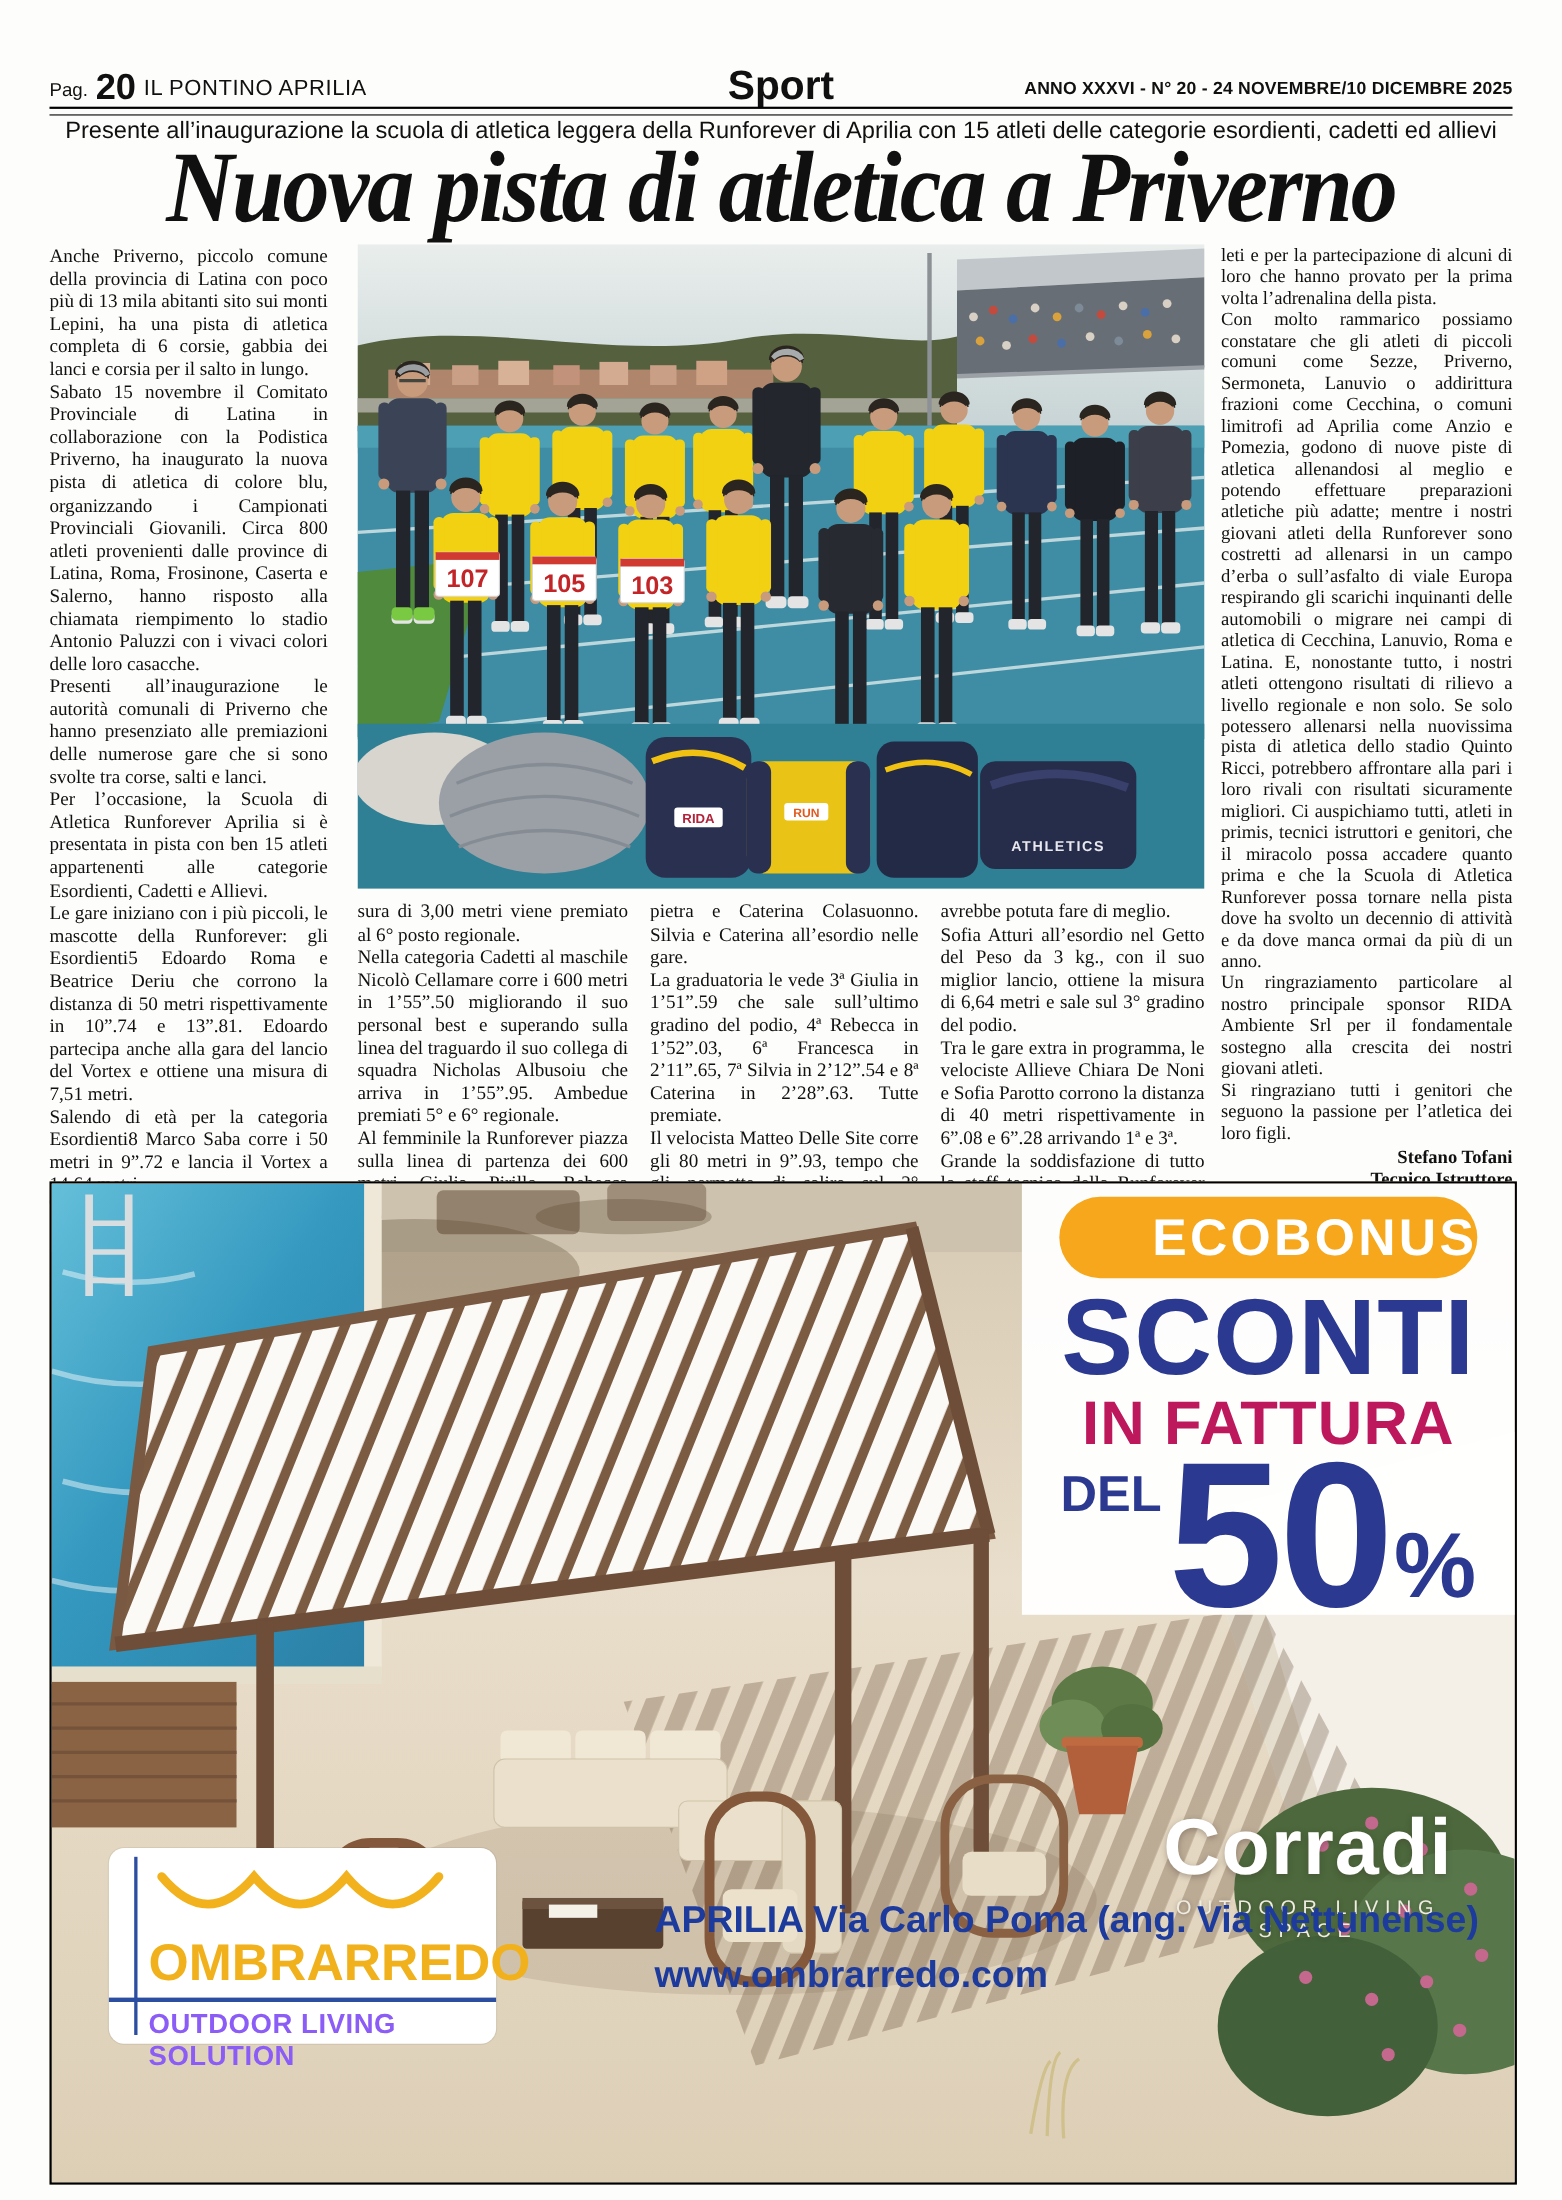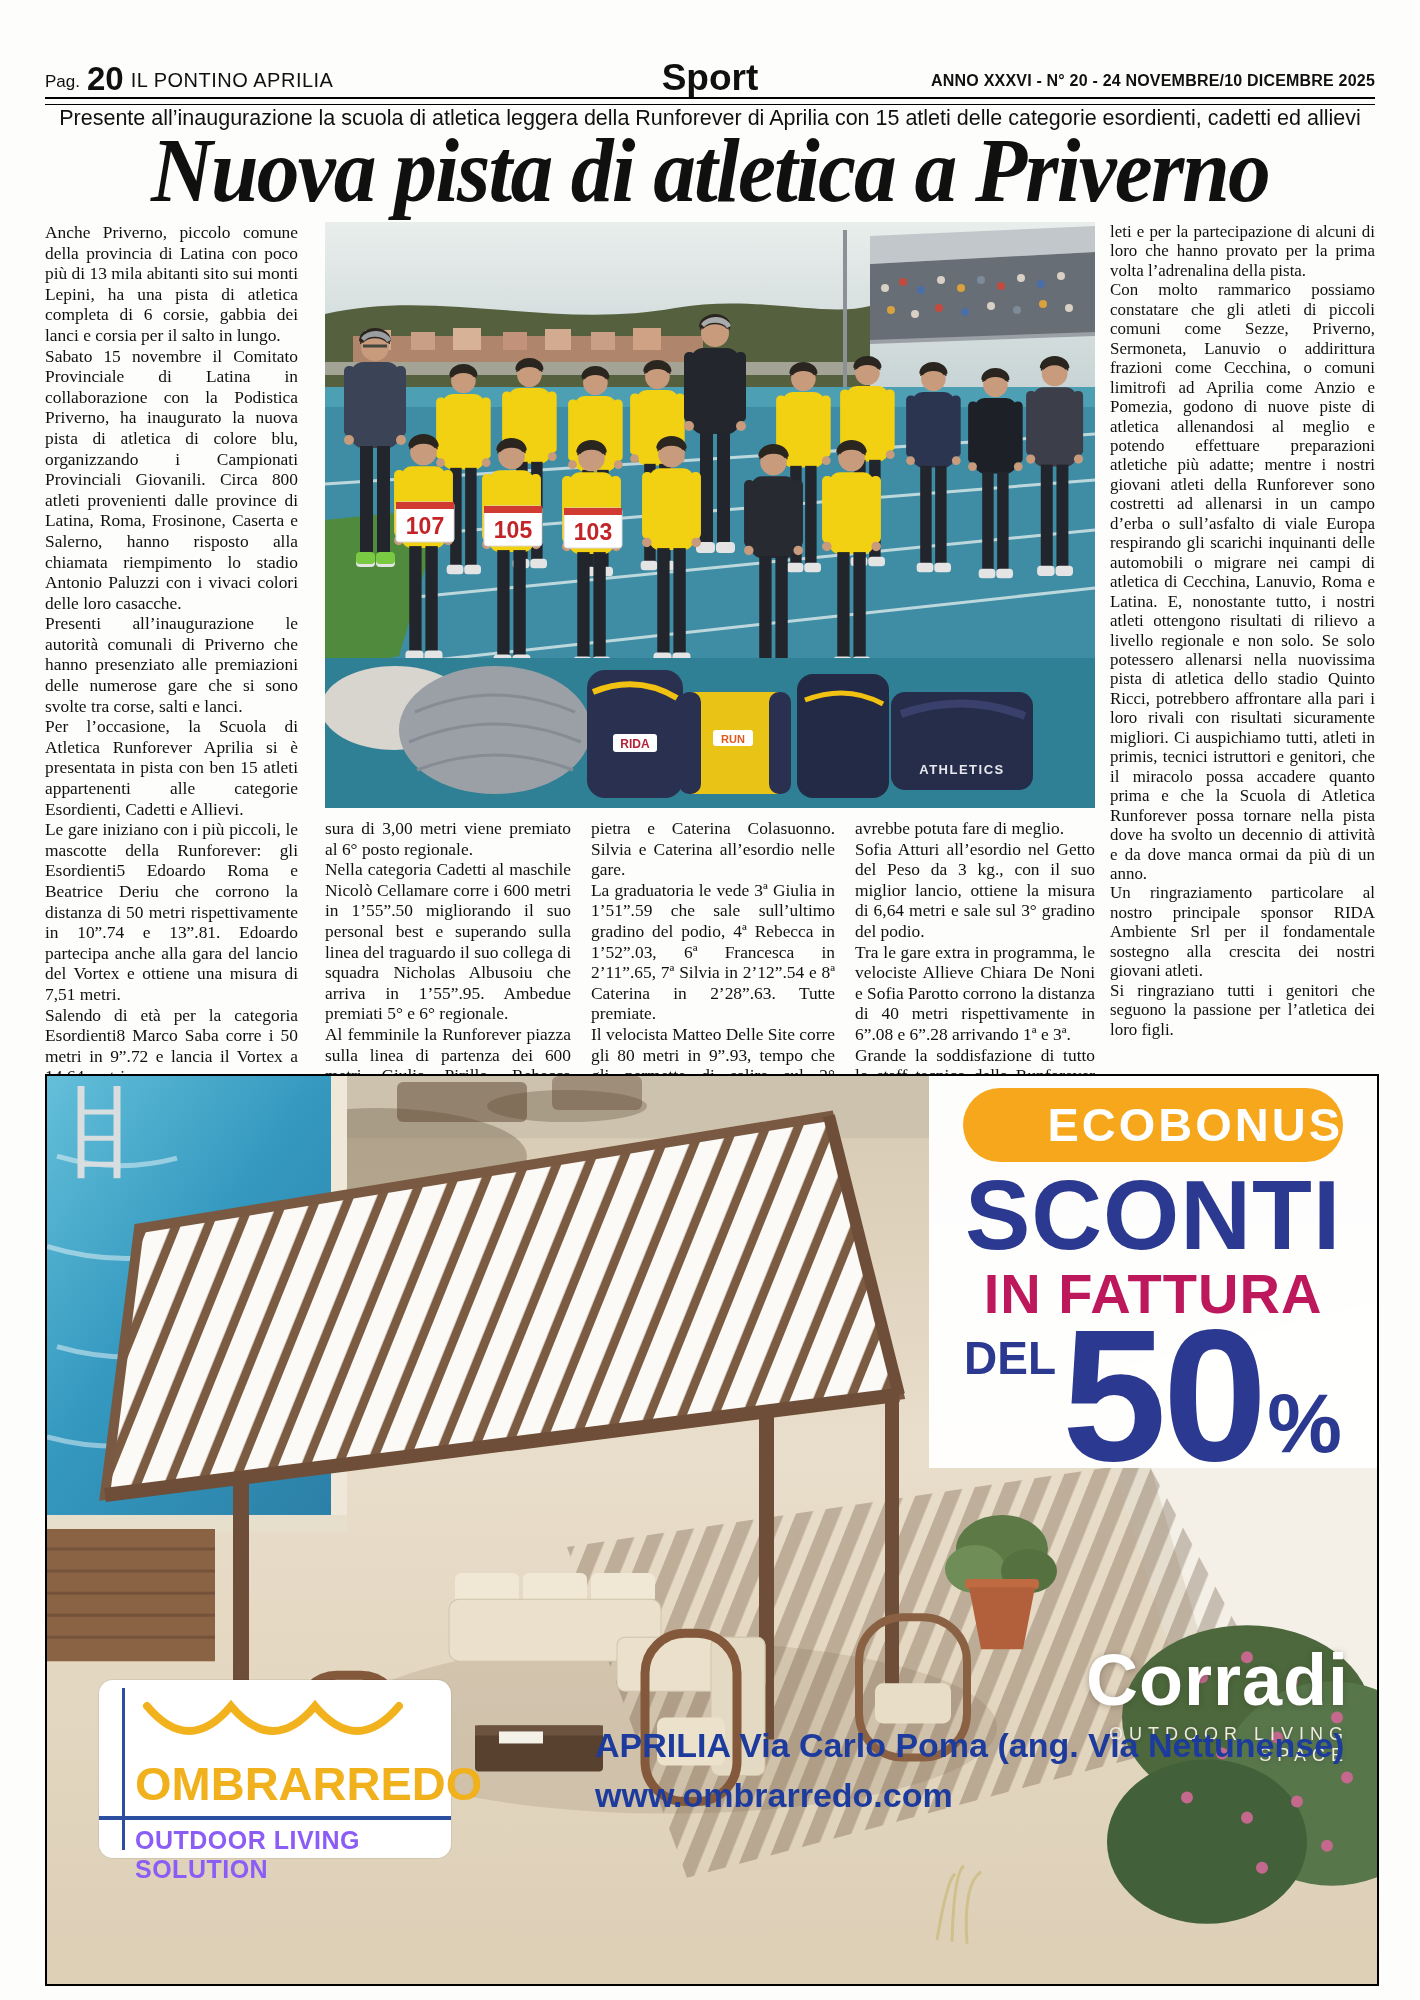--- a/index.html
+++ b/index.html
@@ -47,21 +47,21 @@
          text-align:center;}
   .badge{margin:12px auto 0;width:380px;height:74px;background:#f6a71b;border-radius:37px;
          color:#fff;font-size:47px;font-weight:700;line-height:74px;letter-spacing:3px;text-align:right;}
   .sconti{margin-top:4px;color:#2b3990;font-size:98px;font-weight:700;line-height:1;letter-spacing:1px;}
   .infattura{color:#be185d;font-size:56px;font-weight:700;line-height:1;margin-top:2px;letter-spacing:1px;}
   .delrow{display:flex;justify-content:center;align-items:flex-end;color:#2b3990;font-weight:700;}
   .del{font-size:46px;line-height:1;margin:0 6px 88px 0;}
   .fifty{font-size:188px;line-height:.78;letter-spacing:-4px;}
   .pct{font-size:84px;line-height:1;margin:0 0 4px 4px;}
 
-  .corradi{position:absolute;right:28px;top:568px;width:300px;text-align:right;color:#fff;}
+  .corradi{position:absolute;right:38px;top:568px;width:300px;text-align:center;color:#fff;}
   .corradi-name{font-size:72px;font-weight:700;letter-spacing:1px;line-height:1;
                 text-shadow:0 1px 6px rgba(60,50,40,.35);}
   .corradi-tag{margin-top:8px;font-size:18px;letter-spacing:6px;color:#efece2;
                text-shadow:0 1px 4px rgba(60,50,40,.4);}
 
   .dealer-box{position:absolute;left:52px;top:604px;width:352px;height:178px;background:#fff;
               border-radius:14px;box-shadow:0 0 0 1px rgba(0,0,0,.06);}
   .dealer-vline{position:absolute;left:23px;top:8px;bottom:8px;width:3px;background:#2b4ea0;}
   .awning{position:absolute;left:40px;top:14px;}
   .dealer-name{position:absolute;left:36px;top:76px;font-size:47px;font-weight:700;color:#f0b11c;}
@@ -265,20 +265,25 @@
       <p>Tra le gare extra in programma, le velociste Allieve Chiara De Noni e Sofia Parotto corrono la distanza di 40 metri rispettivamente in 6”.08 e 6”.28 arrivando 1ª e 3ª.</p>
       <p>Grande la soddisfazione di tutto lo staff tecnico della Runforever per i risultati ottenuti dai nostri at-</p>
     </div>
   <div class="col" id="col5">
     <div>
         <p>leti e per la partecipazione di alcuni di loro che hanno provato per la prima volta l’adrenalina della pista.</p>
         <p>Con molto rammarico possiamo constatare che gli atleti di piccoli comuni come Sezze, Priverno, Sermoneta, Lanuvio o addirittura frazioni come Cecchina, o comuni limitrofi ad Aprilia come Anzio e Pomezia, godono di nuove piste di atletica allenandosi al meglio e potendo effettuare preparazioni atletiche più adatte; mentre i nostri giovani atleti della Runforever sono costretti ad allenarsi in un campo d’erba o sull’asfalto di viale Europa respirando gli scarichi inquinanti delle automobili o migrare nei campi di atletica di Cecchina, Lanuvio, Roma e Latina. E, nonostante tutto, i nostri atleti ottengono risultati di rilievo a livello regionale e non solo. Se solo potessero allenarsi nella nuovissima pista di atletica dello stadio Quinto Ricci, potrebbero affrontare alla pari i loro rivali con risultati sicuramente migliori. Ci auspichiamo tutti, atleti in primis, tecnici istruttori e genitori, che il miracolo possa accadere quanto prima e che la Scuola di Atletica Runforever possa tornare nella pista dove ha svolto un decennio di attività e da dove manca ormai da più di un anno.</p>
         <p>Un ringraziamento particolare al nostro principale sponsor RIDA Ambiente Srl per il fondamentale sostegno alla crescita dei nostri giovani atleti.</p>
         <p>Si ringraziano tutti i genitori che seguono la passione per l’atletica dei loro figli.</p>
       </div>
+    <div class="signature">
+      <div>Stefano Tofani</div>
+      <div>Tecnico Istruttore</div>
+      <div>A.S.D. Runforever Aprilia</div>
+    </div>
   </div>
 
   <div class="ad">
     <svg class="scene" viewBox="0 0 1330 906" preserveAspectRatio="none">
       <defs>
         <linearGradient id="poolg" x1="0" y1="0" x2="1" y2="1">
           <stop offset="0" stop-color="#6cc6de"></stop>
             <stop offset=".5" stop-color="#3498bf"></stop>
             <stop offset="1" stop-color="#2b7fa6"></stop>
         </linearGradient>

